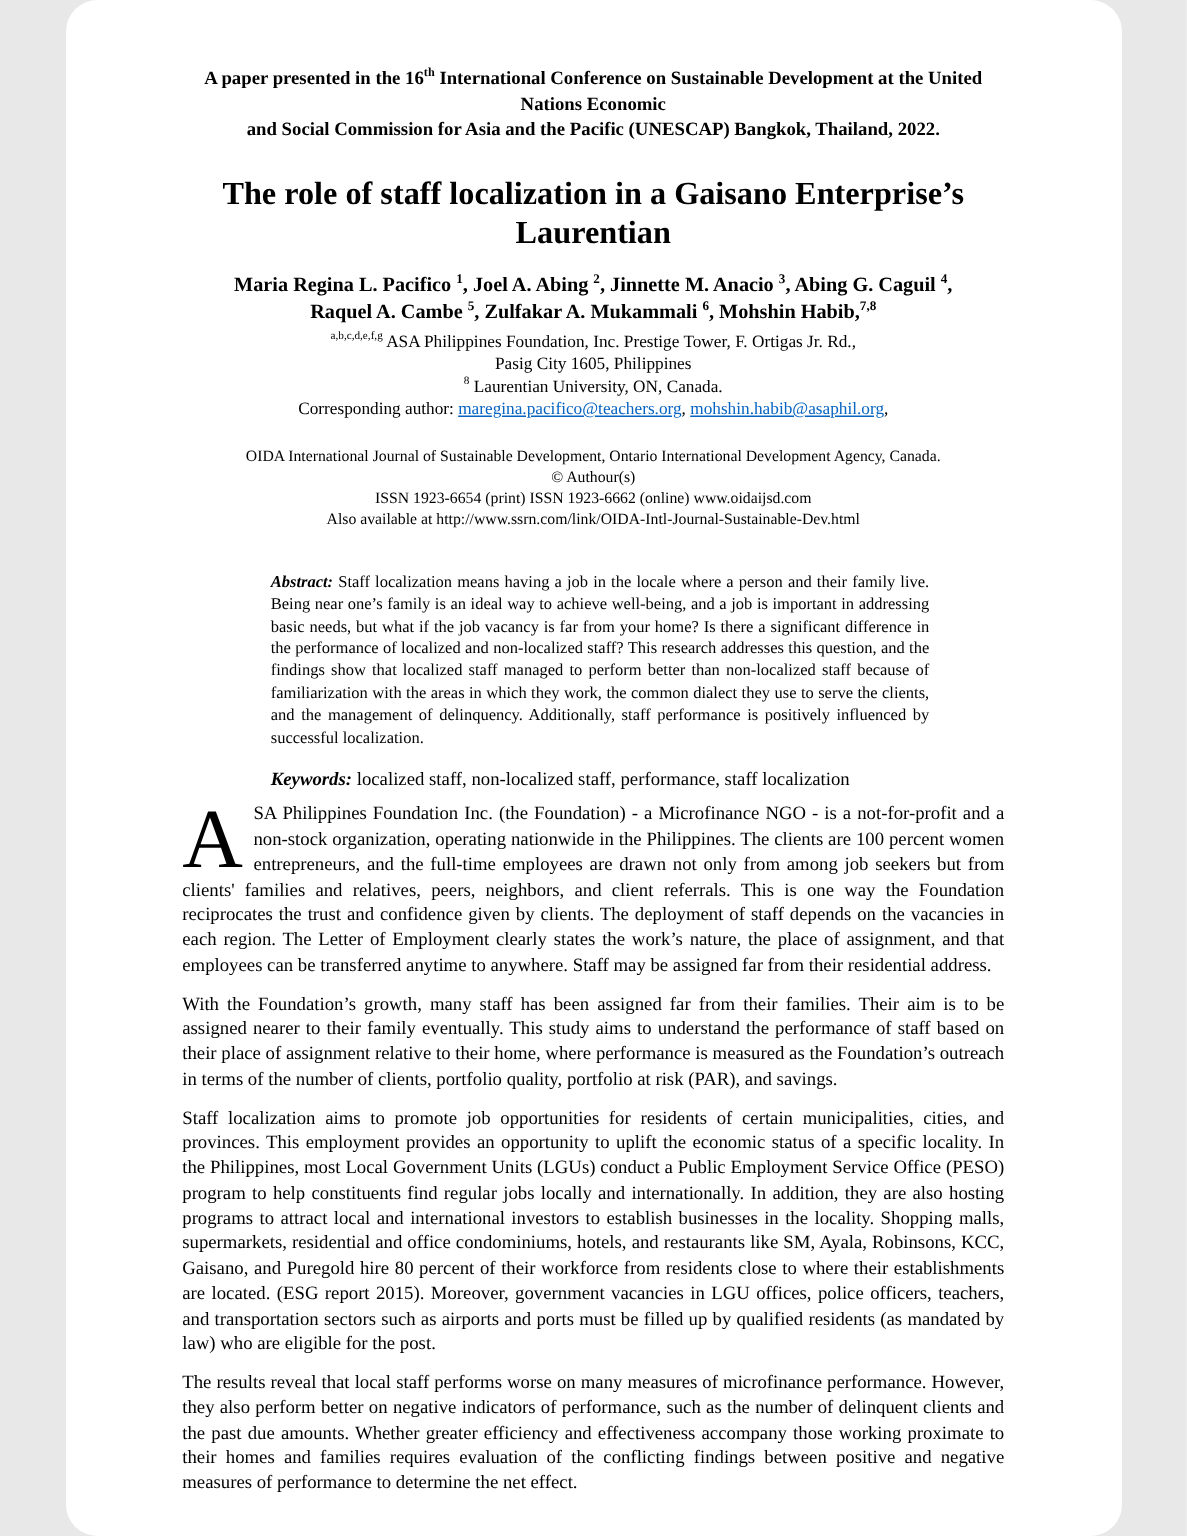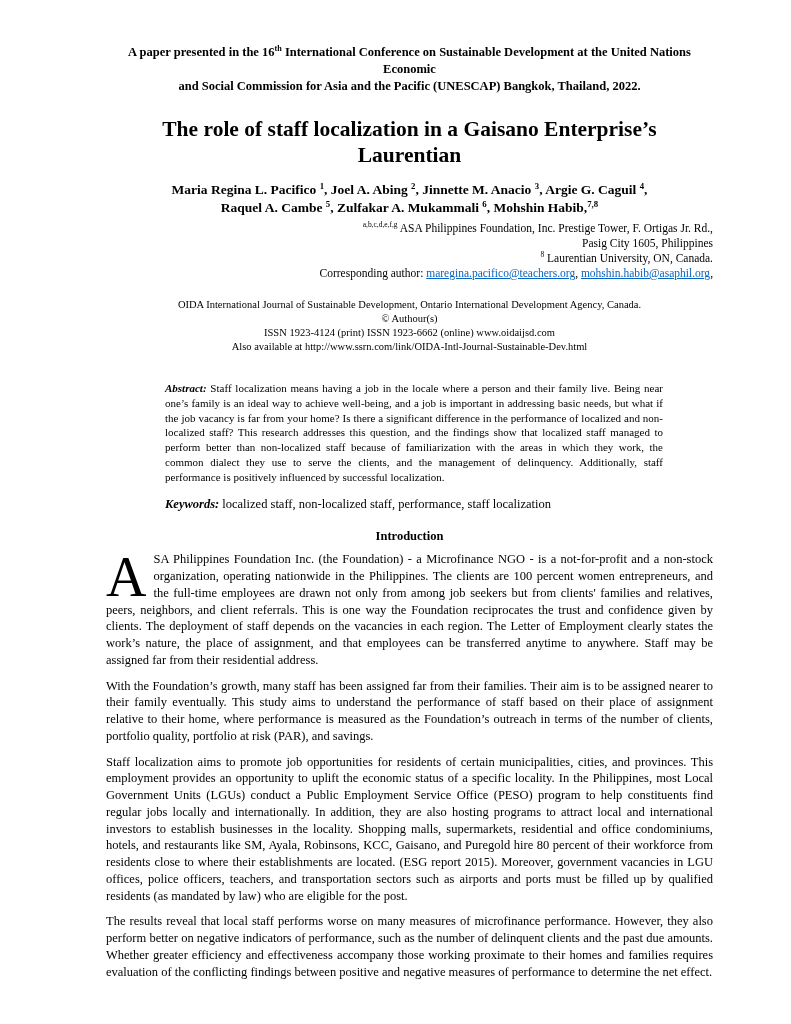--- a/index.html
+++ b/index.html
@@ -1,25 +1,26 @@
 <!DOCTYPE html>
 <html><head>
 <meta charset="utf-8">
 <style>
   html, body { margin: 0; padding: 0; background: #e8e8e8; }
   .page {
-    width: 791px;
+    width: 704px;
     height: 1024px;
     margin: 0 auto;
     background: #ffffff;
     color: #000000;
     font-family: "Liberation Serif", "DejaVu Serif", serif;
     box-sizing: border-box;
-    padding: 44px 78px 40px 106px;
+    padding: 44px 78px 40px 78px;
     overflow: hidden;
+    border-radius: 21px;
   }
   sup { font-size: 0.65em; line-height: 0; }
 
   .conference-note {
     text-align: center;
     font-weight: bold;
     font-size: 12.5px;
     line-height: 1.35;
   }
   .paper-title {
@@ -30,21 +31,21 @@
     margin-top: 21px;
   }
   .authors-block {
     text-align: center;
     font-weight: bold;
     font-size: 13.5px;
     line-height: 1.35;
     margin-top: 13px;
   }
   .affiliations-block {
-    text-align: right;
+    text-align: center;
     font-size: 11.5px;
     line-height: 1.32;
     margin-top: 3px;
   }
   .email-link {
     color: #0563C1;
     text-decoration: underline;
     cursor: pointer;
   }
   .imprint-block {
@@ -93,47 +94,46 @@
     <div><span>A paper presented in the 16</span><sup>th</sup><span> International Conference on Sustainable Development at the United Nations Economic</span></div>
     <div>and Social Commission for Asia and the Pacific (UNESCAP) Bangkok, Thailand, 2022.</div>
   </div>
 
   <div class="paper-title">
     <div>The role of staff localization in a Gaisano Enterprise’s</div>
     <div>Laurentian</div>
   </div>
 
   <div class="authors-block">
-    <span>Maria Regina L. Pacifico </span><sup>1</sup><span>, </span><span>Joel A. Abing </span><sup>2</sup><span>, </span><span>Jinnette M. Anacio </span><sup>3</sup><span>, </span><span>Argie G. Caguil </span><sup>4</sup><span>,</span><br>
+    <span>Maria Regina L. Pacifico </span><sup>1</sup><span>, </span><span>Joel A. Abing </span><sup>2</sup><span>, </span><span>Jinnette M. Anacio </span><sup>3</sup><span>, </span><span>Abing G. Caguil </span><sup>4</sup><span>,</span><br>
     <span>Raquel A. Cambe </span><sup>5</sup><span>, </span><span>Zulfakar A. Mukammali </span><sup>6</sup><span>, </span><span>Mohshin Habib,</span><sup>7,8</sup>
   </div>
 
   <div class="affiliations-block">
     <div><sup>a,b,c,d,e,f,g</sup><span> ASA Philippines Foundation, Inc. Prestige Tower, F. Ortigas Jr. Rd.,</span></div>
     <div>Pasig City 1605, Philippines</div>
     <div><sup>8</sup><span> Laurentian University, ON, Canada.</span></div>
     <div><span>Corresponding author: </span><a class="email-link">maregina.pacifico@teachers.org</a><span>, </span><a class="email-link">mohshin.habib@asaphil.org</a><span>,</span></div>
   </div>
 
   <div class="imprint-block">
     <div>OIDA International Journal of Sustainable Development, Ontario International Development Agency, Canada.</div>
     <div>© Authour(s)</div>
-    <div>ISSN 1923-4124 (print) ISSN 1923-6662 (online) www.oidaijsd.com</div>
+    <div>ISSN 1923-6654 (print) ISSN 1923-6662 (online) www.oidaijsd.com</div>
     <div>Also available at http://www.ssrn.com/link/OIDA-Intl-Journal-Sustainable-Dev.html</div>
   </div>
 
   <div class="abstract-block">
     <span class="bi-label">Abstract:</span><span> Staff localization means having a job in the locale where a person and their family live. Being near one’s family is an ideal way to achieve well-being, and a job is important in addressing basic needs, but what if the job vacancy is far from your home? Is there a significant difference in the performance of localized and non-localized staff? This research addresses this question, and the findings show that localized staff managed to perform better than non-localized staff because of familiarization with the areas in which they work, the common dialect they use to serve the clients, and the management of delinquency. Additionally, staff performance is positively influenced by successful localization.</span>
   </div>
 
   <div class="keywords-line">
     <span class="bi-label">Keywords:</span><span> localized staff, non-localized staff, performance, staff localization</span>
   </div>
 
-  <div class="section-heading">Introduction</div>
 
   <p class="body-para first-para">
     <span class="dropcap">A</span><span>SA Philippines Foundation Inc. (the Foundation) - a Microfinance NGO - is a not-for-profit and a non-stock organization, operating nationwide in the Philippines. The clients are 100 percent women entrepreneurs, and the full-time employees are drawn not only from among job seekers but from clients' families and relatives, peers, neighbors, and client referrals. This is one way the Foundation reciprocates the trust and confidence given by clients. The deployment of staff depends on the vacancies in each region. The Letter of Employment clearly states the work’s nature, the place of assignment, and that employees can be transferred anytime to anywhere. Staff may be assigned far from their residential address.</span>
   </p>
 
   <p class="body-para">With the Foundation’s growth, many staff has been assigned far from their families. Their aim is to be assigned nearer to their family eventually. This study aims to understand the performance of staff based on their place of assignment relative to their home, where performance is measured as the Foundation’s outreach in terms of the number of clients, portfolio quality, portfolio at risk (PAR), and savings.</p>
 
   <p class="body-para">Staff localization aims to promote job opportunities for residents of certain municipalities, cities, and provinces. This employment provides an opportunity to uplift the economic status of a specific locality. In the Philippines, most Local Government Units (LGUs) conduct a Public Employment Service Office (PESO) program to help constituents find regular jobs locally and internationally. In addition, they are also hosting programs to attract local and international investors to establish businesses in the locality. Shopping malls, supermarkets, residential and office condominiums, hotels, and restaurants like SM, Ayala, Robinsons, KCC, Gaisano, and Puregold hire 80 percent of their workforce from residents close to where their establishments are located. (ESG report 2015). Moreover, government vacancies in LGU offices, police officers, teachers, and transportation sectors such as airports and ports must be filled up by qualified residents (as mandated by law) who are eligible for the post.</p>
 
   <p class="body-para">The results reveal that local staff performs worse on many measures of microfinance performance. However, they also perform better on negative indicators of performance, such as the number of delinquent clients and the past due amounts.  Whether greater efficiency and effectiveness accompany those working proximate to their homes and families requires evaluation of the conflicting findings between positive and negative measures of performance to determine the net effect.</p>

